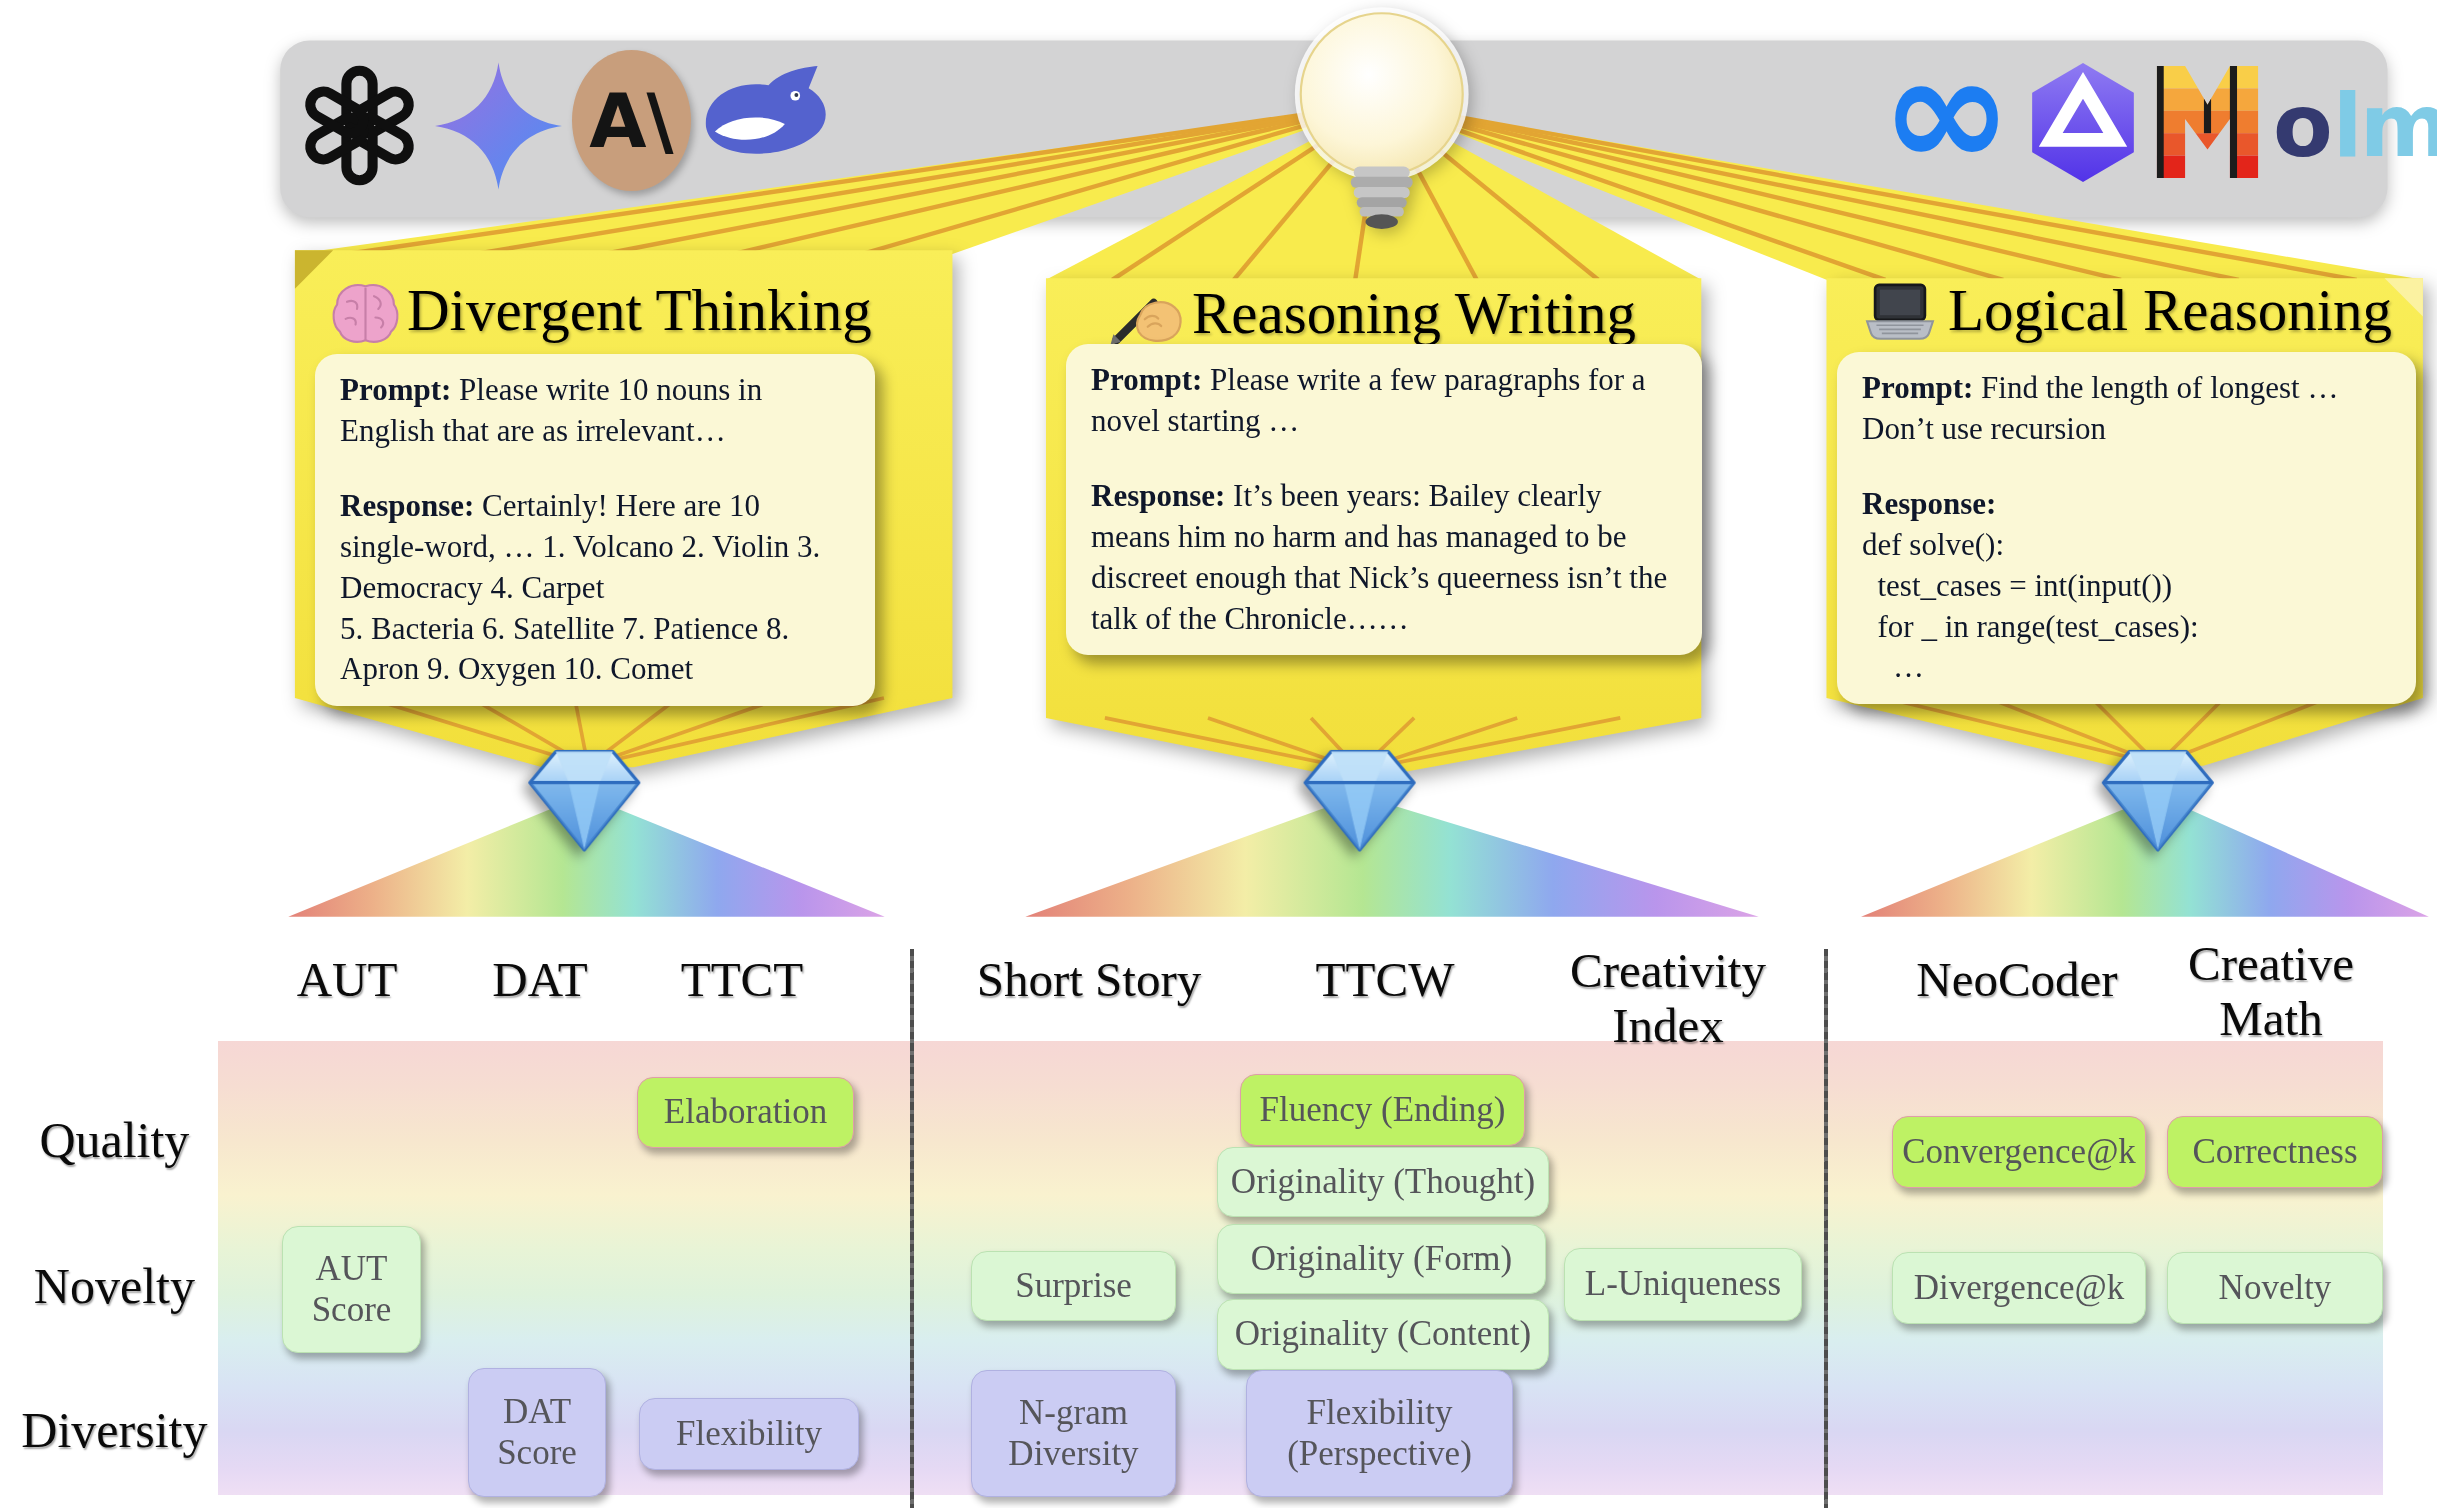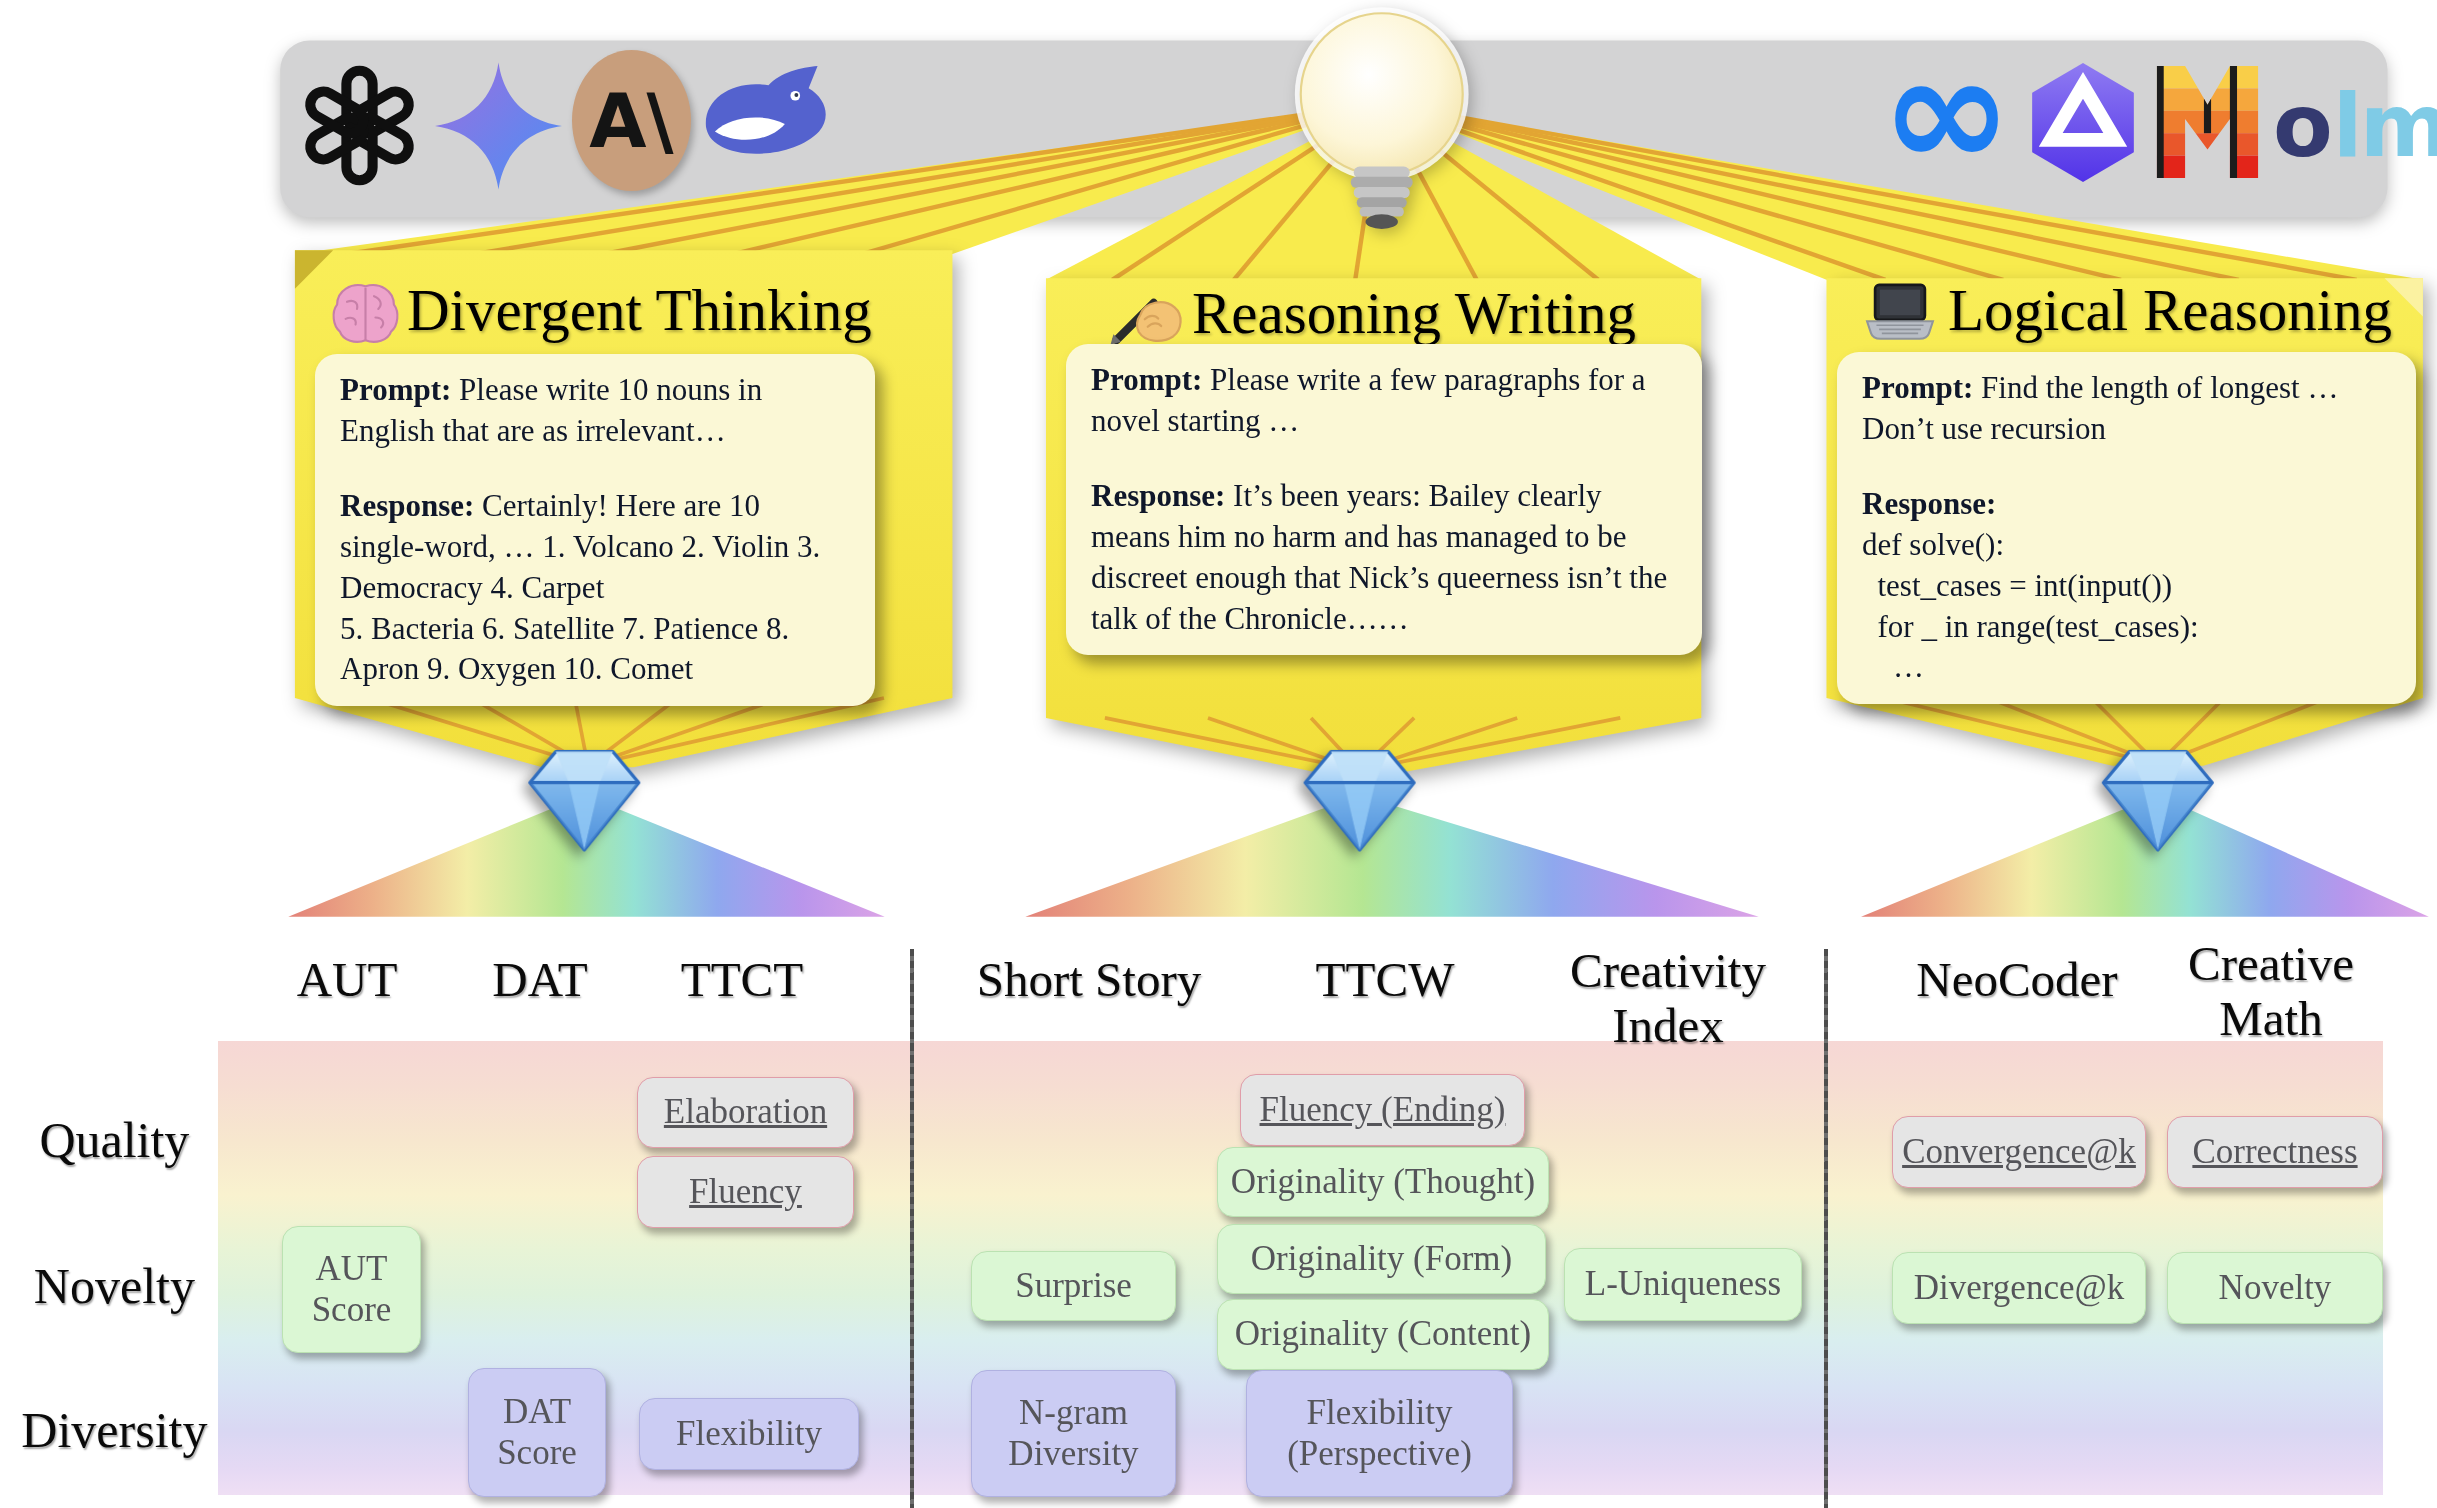--- a/index.html
+++ b/index.html
@@ -26,21 +26,21 @@
   .divider{position:absolute;top:949px;width:3.7px;height:560px;
     background:repeating-linear-gradient(178deg,#4d4d4d 0 7.4px,#6f6f6f 7.4px 11.8px);}
   .hdr{position:absolute;font-size:49px;color:#0a0a0a;transform:translateX(-50%);
        text-align:center;white-space:pre-line;line-height:1.12;
        text-shadow:1.1px 1.8px 1.8px rgba(0,0,0,0.35);}
   .rowlab{position:absolute;left:7.4px;width:214px;text-align:center;font-size:50px;
        color:#0a0a0a;text-shadow:1.1px 1.8px 1.8px rgba(0,0,0,0.35);}
   .badge{position:absolute;display:flex;align-items:center;justify-content:center;
        border-radius:16px;font-size:35px;line-height:1.15;color:#55555a;text-align:center;
        white-space:pre-line;border:1.5px solid;box-shadow:3.7px 5.2px 7.4px rgba(0,0,0,0.30);}
-  .badge.pink{background:#e5e5e5;border-color:#E09DA9;text-decoration:underline;}
+  .badge.pink{background:#bef264;border-color:#E09DA9;}
   .badge.green{background:#DBF7D4;border-color:#BBE2B2;}
   .badge.purple{background:#CBCCF3;border-color:#B0B1E1;}
   .logo{position:absolute;display:flex;align-items:center;justify-content:center;}
   .metaglyph{font-family:"DejaVu Sans","Liberation Sans",sans-serif;font-weight:bold;
        font-size:158px;line-height:125px;color:#1C7DF2;}
   .anthro{border-radius:50%;background:#C89E7C;box-shadow:2.9px 4.4px 7.4px rgba(0,0,0,0.25);}
   .anthro span{font-family:"DejaVu Sans","Liberation Sans",sans-serif;font-weight:bold;
        font-size:74px;color:#141414;}
   .olmo{font-family:"DejaVu Sans","Liberation Sans",sans-serif;font-weight:bold;}
   .olmo .o1{font-size:87px;color:#343A70;}
@@ -310,21 +310,20 @@
 Index</div>
     <div class="hdr" style="left:2017px;top:953px;">NeoCoder</div>
     <div class="hdr" style="left:2271px;top:937px;">Creative
 Math</div>
 
     <div class="rowlab" style="top:1111px;">Quality</div>
     <div class="rowlab" style="top:1257px;">Novelty</div>
     <div class="rowlab" style="top:1401px;">Diversity</div>
 
     <div class="badge pink" style="left:637px;top:1077px;width:215px;height:69px;">Elaboration</div>
-    <div class="badge pink" style="left:637px;top:1156px;width:215px;height:70px;">Fluency</div>
     <div class="badge green" style="left:282px;top:1226px;width:137px;height:125px;">AUT
 Score</div>
     <div class="badge purple" style="left:468px;top:1368px;width:136px;height:127px;">DAT
 Score</div>
     <div class="badge purple" style="left:639px;top:1398px;width:218px;height:70px;">Flexibility</div>
     <div class="badge pink" style="left:1240px;top:1074px;width:283px;height:70px;">Fluency (Ending)</div>
     <div class="badge green" style="left:1217px;top:1147px;width:330px;height:68px;">Originality (Thought)</div>
     <div class="badge green" style="left:1217px;top:1224px;width:327px;height:68px;">Originality (Form)</div>
     <div class="badge green" style="left:971px;top:1251px;width:203px;height:68px;">Surprise</div>
     <div class="badge green" style="left:1564px;top:1248px;width:236px;height:71px;">L-Uniqueness</div>

